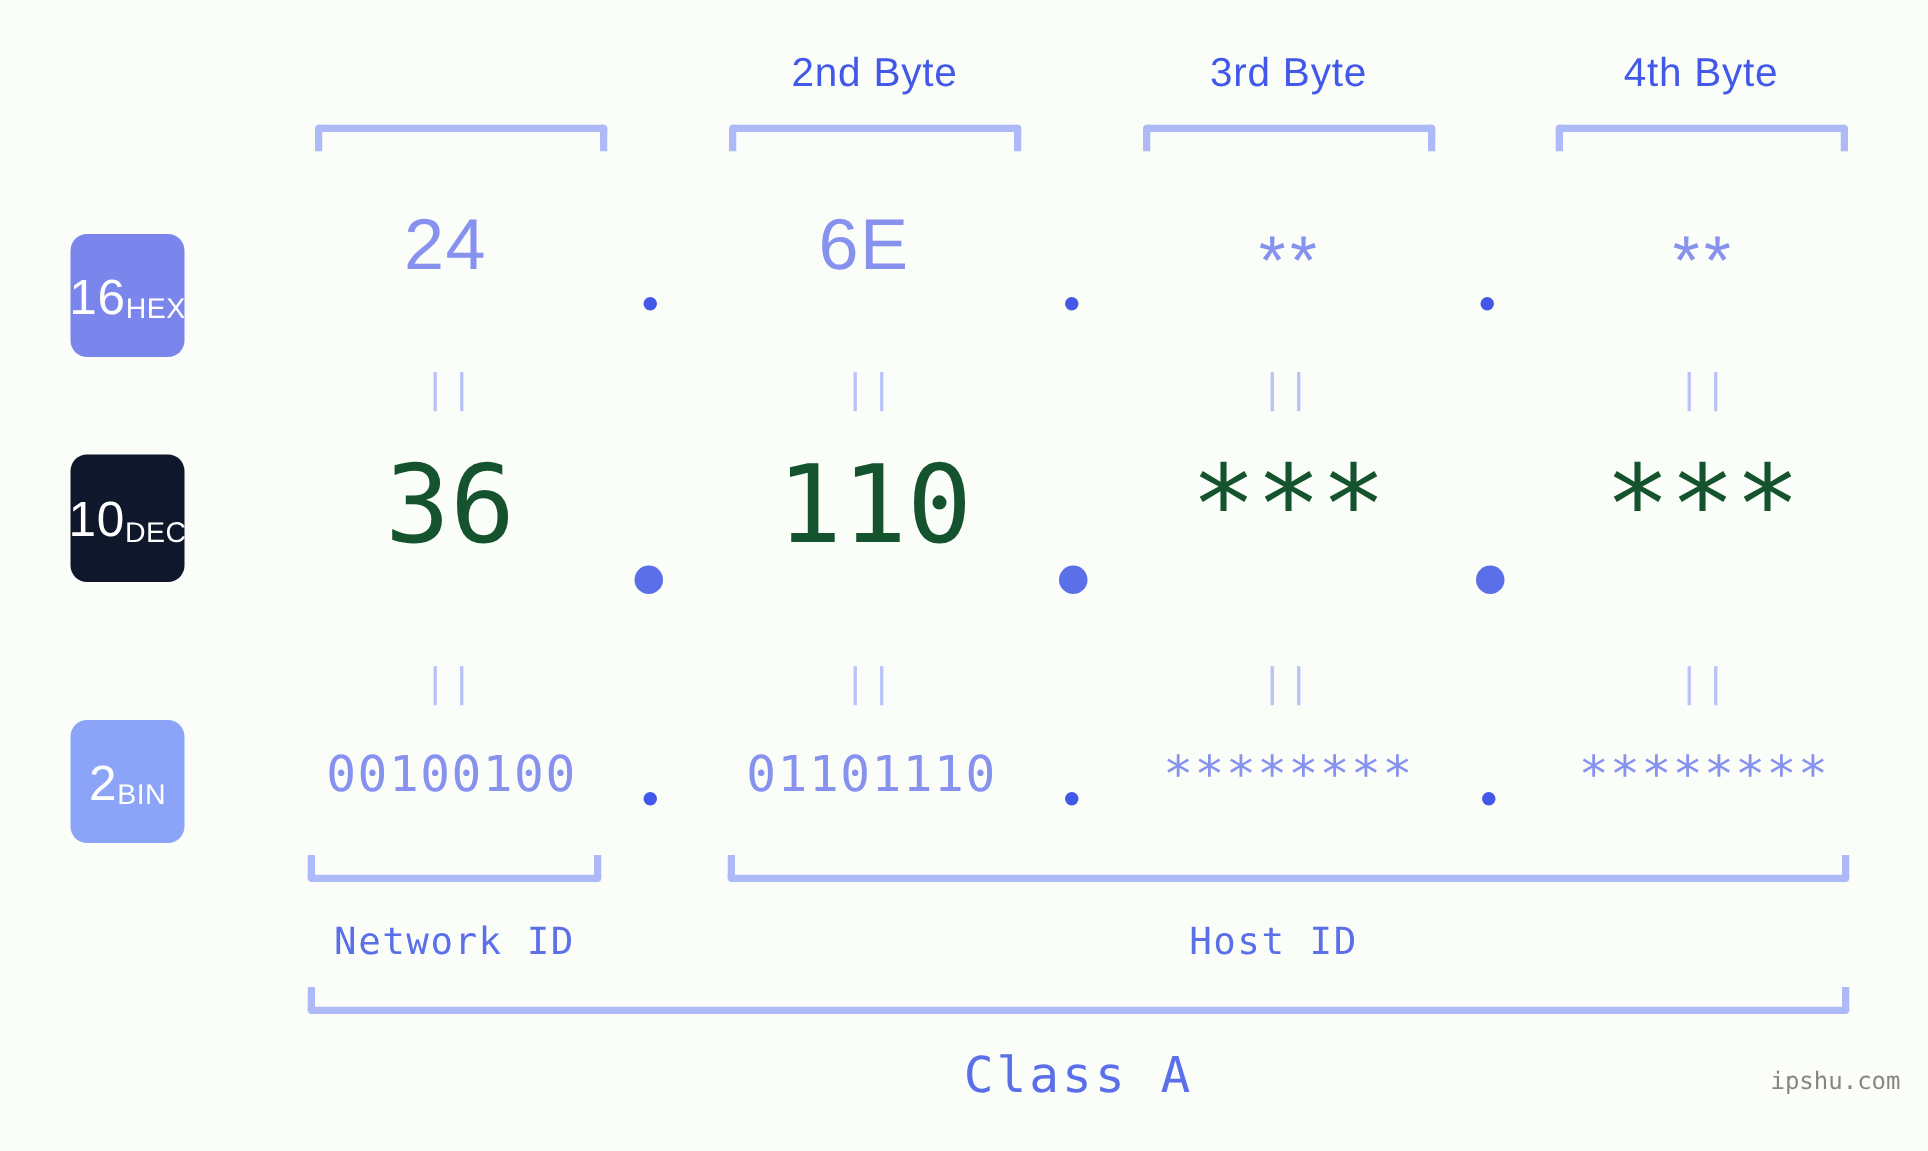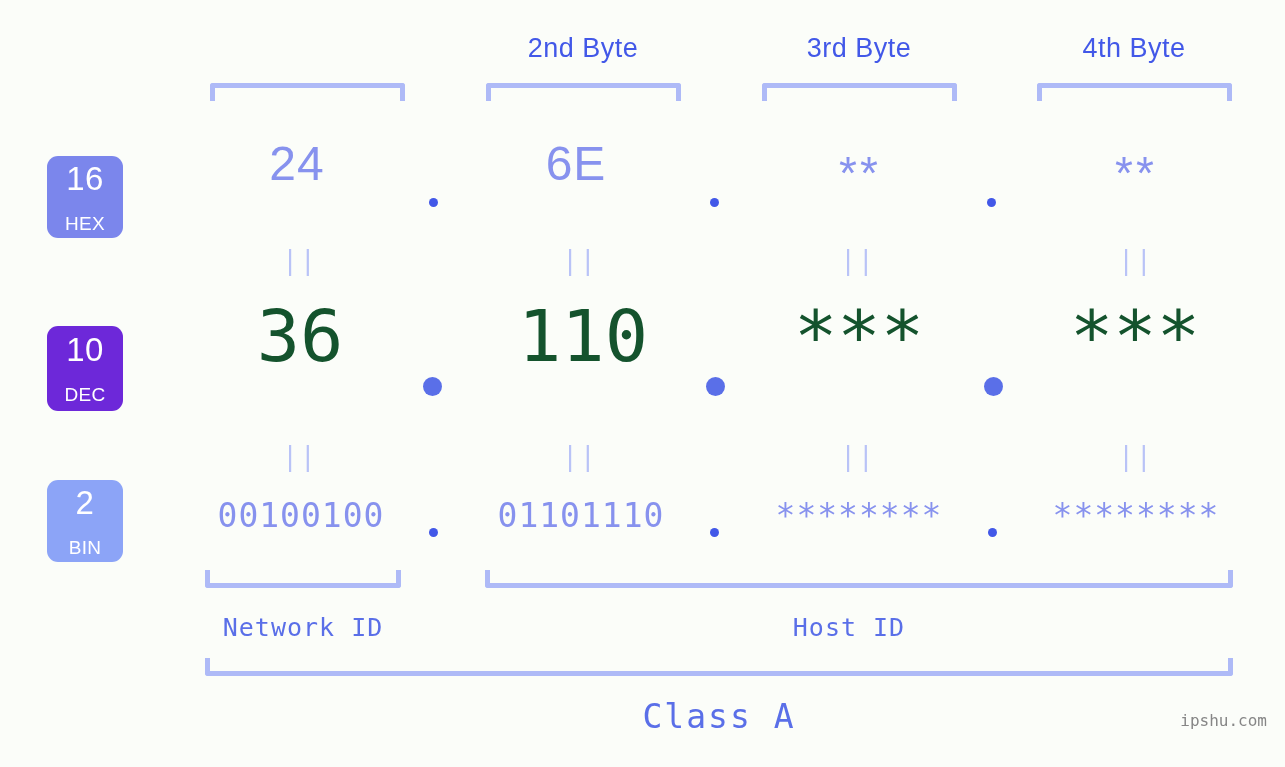--- a/index.html
+++ b/index.html
@@ -61,38 +61,38 @@
 
   
   .badge {
     position: absolute;
     left: 47px;
     width: 76px;
     border-radius: 11px;
     color: #ffffff;
     text-align: center;
     display: flex;
-    flex-direction: column;
+    flex-direction: row;
     align-items: center;
     justify-content: center;
     line-height: 1;
   }
   .badge .num {
     font-size: 33px;
     font-weight: 400;
     letter-spacing: 0.5px;
   }
   .badge .nm {
     font-size: 19px;
     font-weight: 400;
     margin-top: 19px;
     letter-spacing: 0.3px;
   }
   #badge-hex { top: 156px; height: 82px; background: #7b86ec; }
-  #badge-dec { top: 326px; height: 85px; background: #6d28d9; }
+  #badge-dec { top: 303px; height: 85px; background: #0f172a; }
   #badge-bin { top: 480px; height: 82px; background: #8ca4f7; }
 
   
   .cell {
     position: absolute;
     width: 200px;
     text-align: center;
     white-space: nowrap;
   }
 

